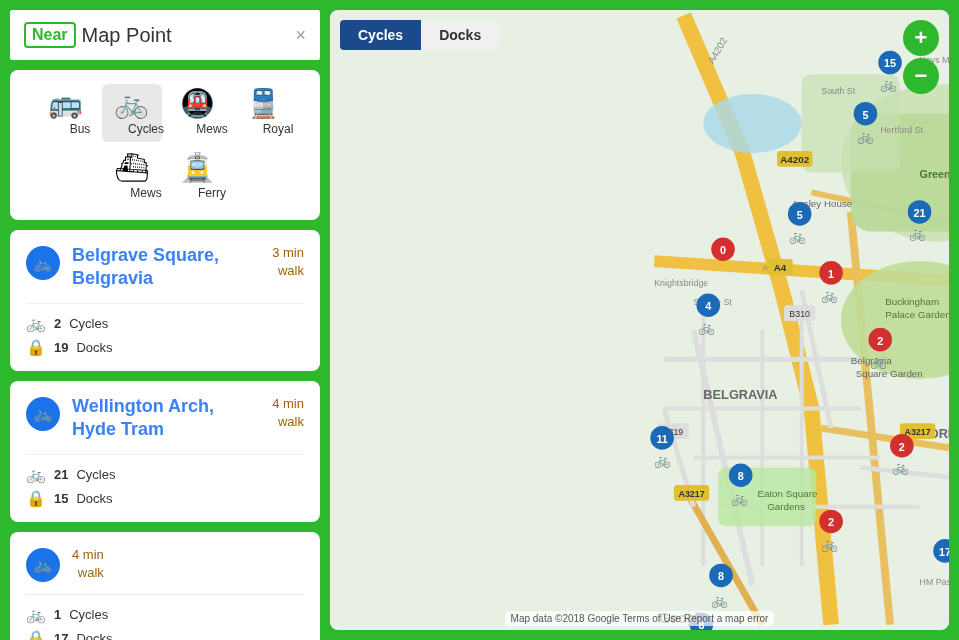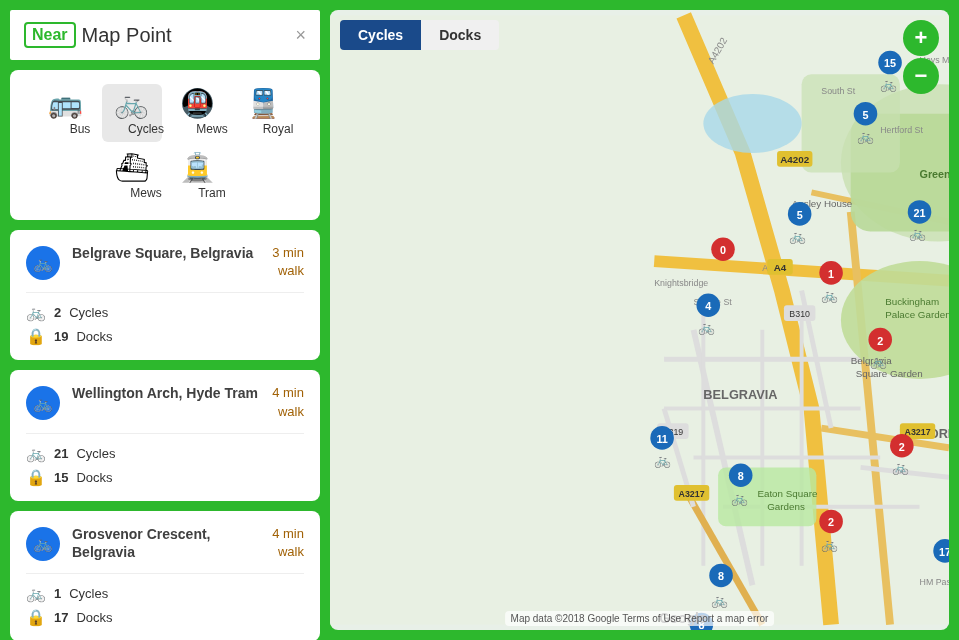--- a/index.html
+++ b/index.html
@@ -107,22 +107,22 @@
       color: white;
       font-size: 16px;
       flex-shrink: 0;
       margin-top: 2px;
     }
     .station-info {
       flex: 1;
     }
     .station-name {
       font-weight: bold;
-      font-size: 14px;
-      color: #404040;
+      font-size: 18px;
+      color: #3b82f6;
       line-height: 1.3;
     }
     .station-time {
       text-align: right;
       font-size: 13px;
       color: #a16207;
       line-height: 1.4;
       white-space: nowrap;
     }
     .station-details {
@@ -260,21 +260,21 @@
     <div class="mode-item">
       <span class="mode-icon">🚆</span>
       <span class="mode-label">Royal</span>
     </div>
     <div class="mode-item">
       <span class="mode-icon">⛴</span>
       <span class="mode-label">Mews</span>
     </div>
     <div class="mode-item">
       <span class="mode-icon">🚊</span>
-      <span class="mode-label">Tram</span>
+      <span class="mode-label">Ferry</span>
     </div>
   </div>
 
   <div class="station-card">
     <div class="station-header">
       <div class="station-icon">🚲</div>
       <div class="station-info">
         <div class="station-name">Belgrave Square, Belgravia</div>
       </div>
       <div class="station-time">3 min<br>walk</div>
@@ -311,23 +311,20 @@
         <span class="detail-icon">🔒</span>
         <span class="detail-count">15</span>
         <span>Docks</span>
       </div>
     </div>
   </div>
 
   <div class="station-card">
     <div class="station-header">
       <div class="station-icon">🚲</div>
-      <div class="station-info">
-        <div class="station-name">Grosvenor Crescent, Belgravia</div>
-      </div>
       <div class="station-time">4 min<br>walk</div>
     </div>
     <div class="station-details">
       <div class="detail-row">
         <span class="detail-icon">🚲</span>
         <span class="detail-count">1</span>
         <span>Cycles</span>
       </div>
       <div class="detail-row">
         <span class="detail-icon">🔒</span>

